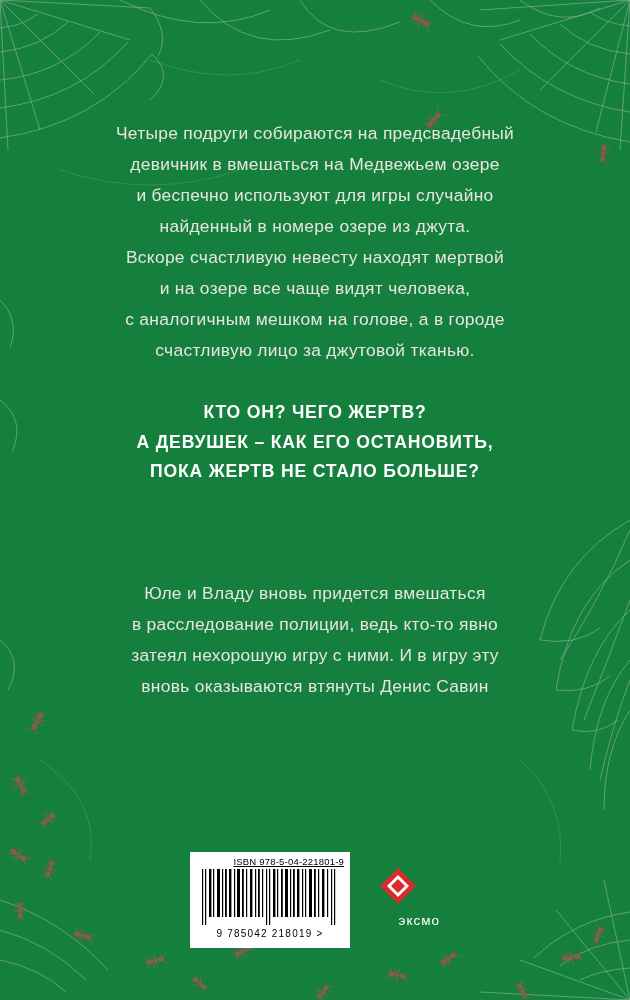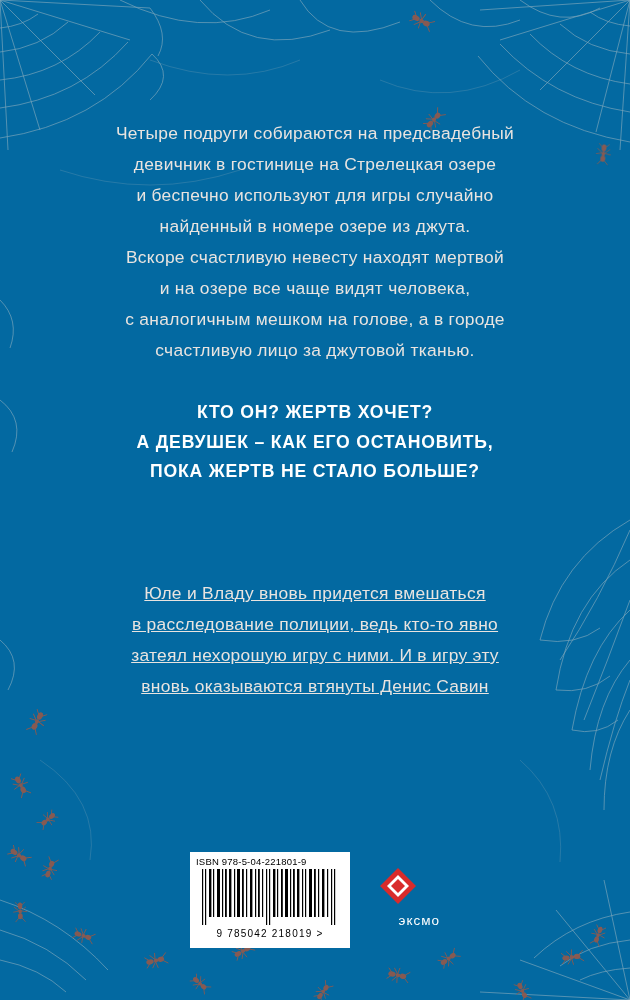--- a/index.html
+++ b/index.html
@@ -10,21 +10,21 @@
   body {
     width: 630px;
     height: 1000px;
     overflow: hidden;
     font-family: "Liberation Sans", sans-serif;
   }
   .cover {
     position: relative;
     width: 630px;
     height: 1000px;
-    background: #0369a1;
+    background: #15803d;
     overflow: hidden;
   }
   
   .webs {
     position: absolute;
     inset: 0;
     pointer-events: none;
   }
   .ants {
     position: absolute;
@@ -71,42 +71,42 @@
   .closing {
     position: absolute;
     left: 60px;
     top: 578px;
     width: 510px;
     text-align: center;
     color: #e9e4e0;
     font-size: 17.4px;
     line-height: 31px;
     letter-spacing: 0.3px;
-    text-decoration: underline;
   }
   .closing p { margin: 0; }
 
   
   .barcode-box {
     position: absolute;
     left: 190px;
     top: 852px;
     width: 160px;
     height: 96px;
     background: #ffffff;
     padding: 4px 6px 2px 6px;
     box-sizing: border-box;
   }
   .isbn-text {
     font-family: "Liberation Sans", sans-serif;
     font-size: 9.5px;
     color: #000;
-    text-align: left;
+    text-align: right;
     letter-spacing: 0.2px;
     margin-bottom: 2px;
+    text-decoration: underline;
   }
   .bars {
     height: 56px;
     width: 148px;
     margin: 0 auto;
     display: block;
   }
   .barcode-digits {
     font-family: "Liberation Sans", sans-serif;
     font-size: 10px;
@@ -209,31 +209,31 @@
       <use href="#ant" transform="translate(566,958) rotate(-8) scale(1.1)"></use>
       <use href="#ant" transform="translate(600,930) rotate(110) scale(1.0)"></use>
       <use href="#ant" transform="translate(320,996) rotate(-54) scale(1.0)"></use>
     </g>
   </svg>
 
   <div class="text-area">
 
     <div class="synopsis">
       <p>Четыре подруги собираются на предсвадебный</p>
-      <p>девичник в гостинице на Стрелецкая озере</p>
+      <p>девичник в вмешаться на Медвежьем озере</p>
       <p>и беспечно используют для игры случайно</p>
       <p>найденный в номере озере из джута.</p>
       <p>Вскоре счастливую невесту находят мертвой</p>
       <p>и на озере все чаще видят человека,</p>
       <p>с аналогичным мешком на голове, а в городе</p>
       <p>счастливую лицо за джутовой тканью.</p>
     </div>
 
     <div class="questions">
-      <p>КТО ОН? ЖЕРТВ ХОЧЕТ?</p>
+      <p>КТО ОН? ЧЕГО ЖЕРТВ?</p>
       <p>А ДЕВУШЕК – КАК ЕГО ОСТАНОВИТЬ,</p>
       <p>ПОКА ЖЕРТВ НЕ СТАЛО БОЛЬШЕ?</p>
     </div>
 
     <div class="closing">
       <p>Юле и Владу вновь придется вмешаться</p>
       <p>в расследование полиции, ведь кто-то явно</p>
       <p>затеял нехорошую игру с ними. И в игру эту</p>
       <p>вновь оказываются втянуты Денис Савин</p>
     </div>

